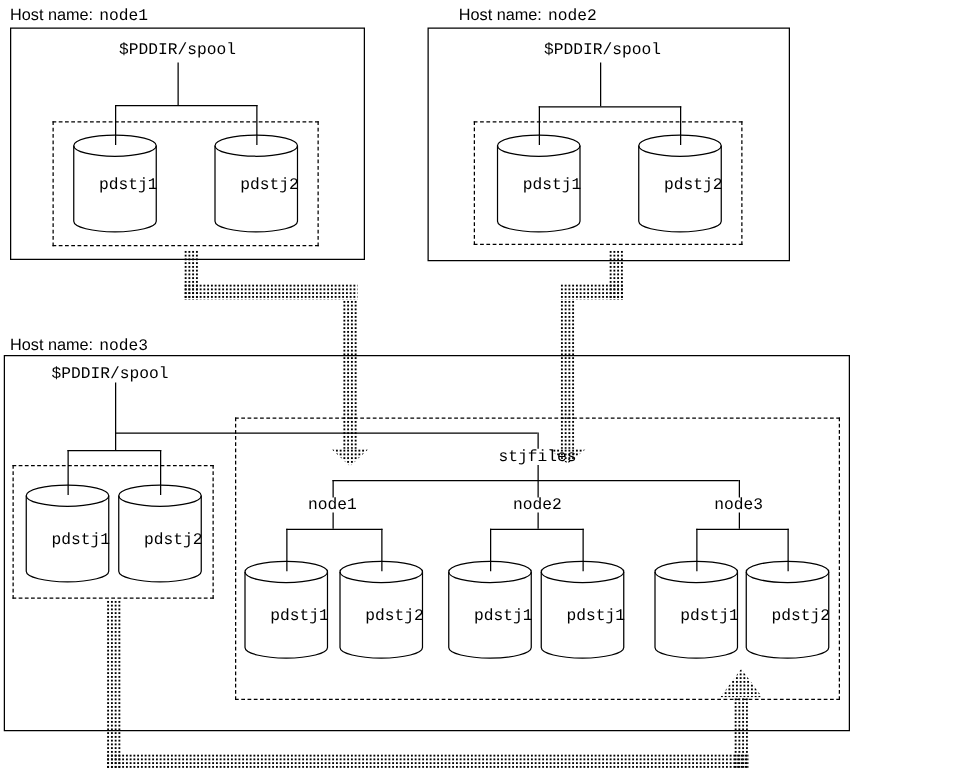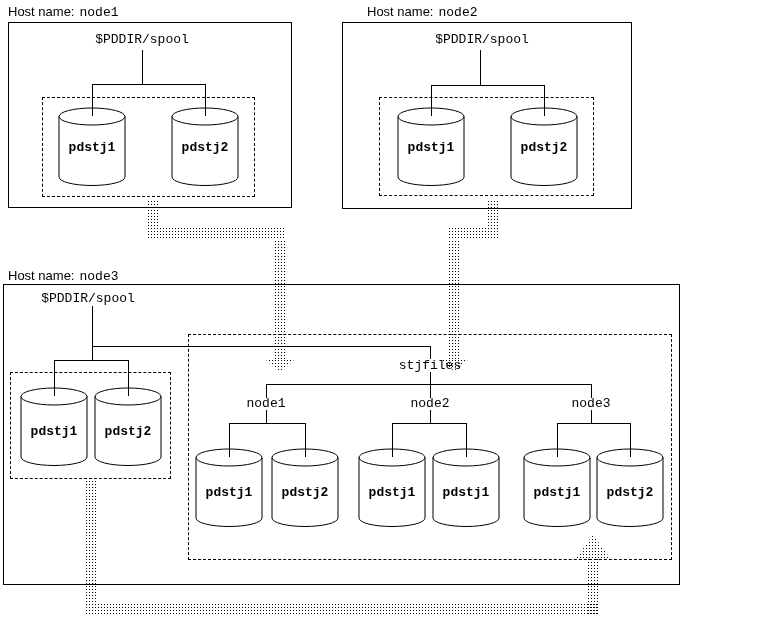--- a/index.html
+++ b/index.html
@@ -10,21 +10,21 @@
   .dots{position:absolute;background-image:radial-gradient(circle,#000 0.75px,transparent 0.85px);background-size:3px 3px;}
   .ah-down{clip-path:polygon(0 0,100% 0,50% 100%);}
   .ah-up{clip-path:polygon(50% 0,0 100%,100% 100%);}
   .mono{font-family:"Liberation Mono","DejaVu Sans Mono",monospace;font-size:13px;line-height:13px;color:#000;}
   .sans{font-family:"Liberation Sans","DejaVu Sans",sans-serif;font-size:13px;line-height:13px;color:#000;}
   .lbl{position:absolute;white-space:nowrap;}
   .ctr{text-align:center;}
   .title .name{margin-left:5px;}
   .cyl{position:absolute;width:68px;height:80px;}
   .cyl svg{display:block;fill:none;stroke:#000;stroke-width:1;}
-  .cyl .cyl-label{position:absolute;left:0;right:0;top:34px;text-align:center;font-weight:bold;}
+  .cyl .cyl-label{position:absolute;left:0;right:0;top:34px;text-align:right;}
   .cyl.low .cyl-label{top:38px;}
 </style>
 </head>
 <body>
 
 <div class="canvas">
 
   <div class="lbl title sans" style="left:8px;top:5px"><span class="sans">Host name:</span><span class="mono name">node1</span></div>
   <div class="box" style="left:8px;top:22px;width:284px;height:186px"></div>
   <div class="lbl mono ctr" style="left:89px;top:33px;width:106px">$PDDIR/spool</div>

